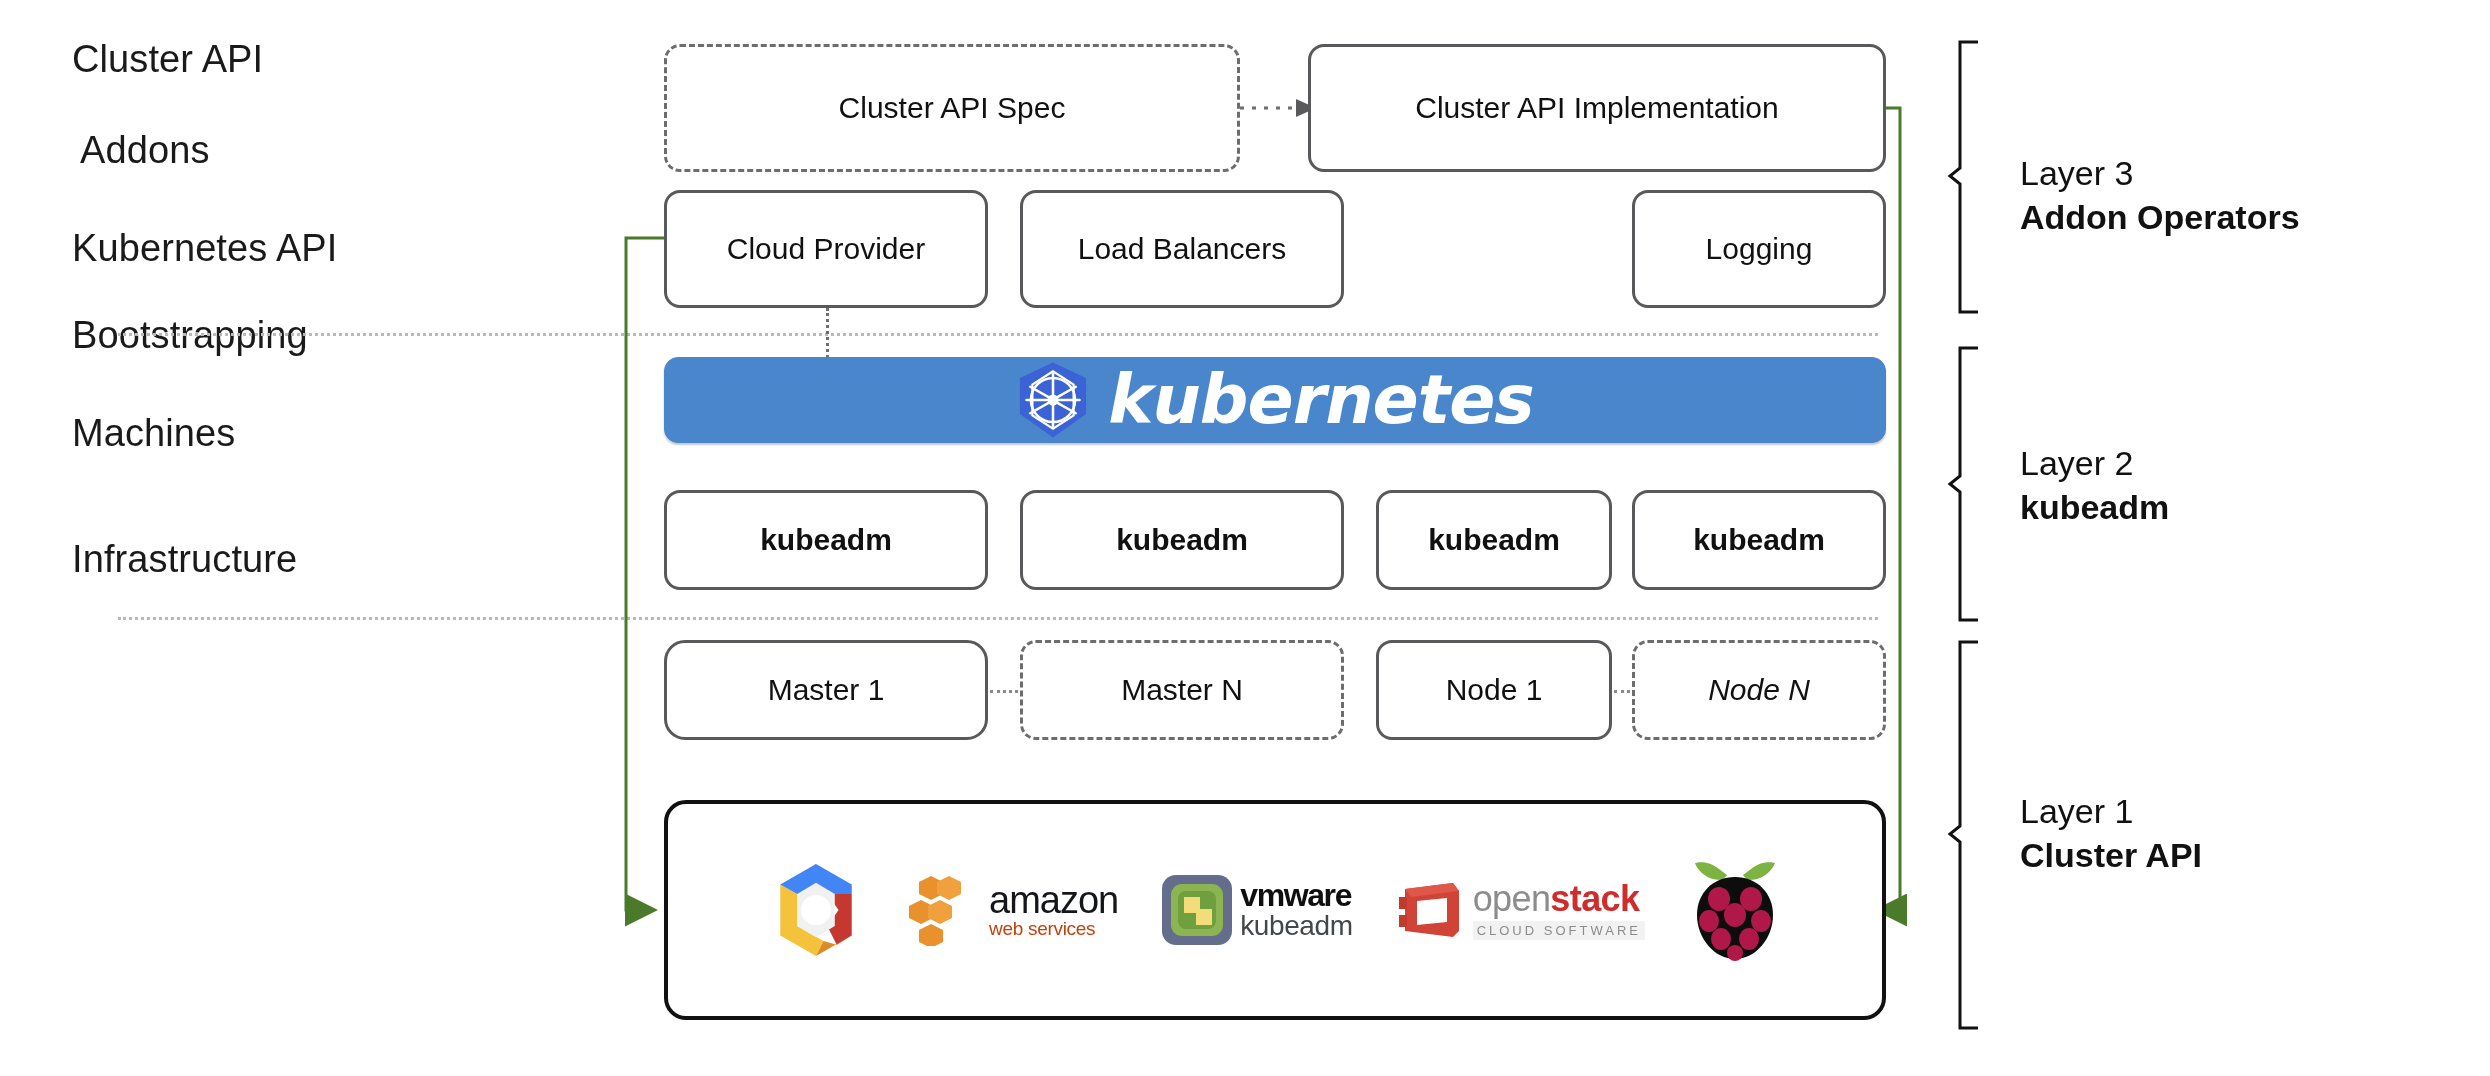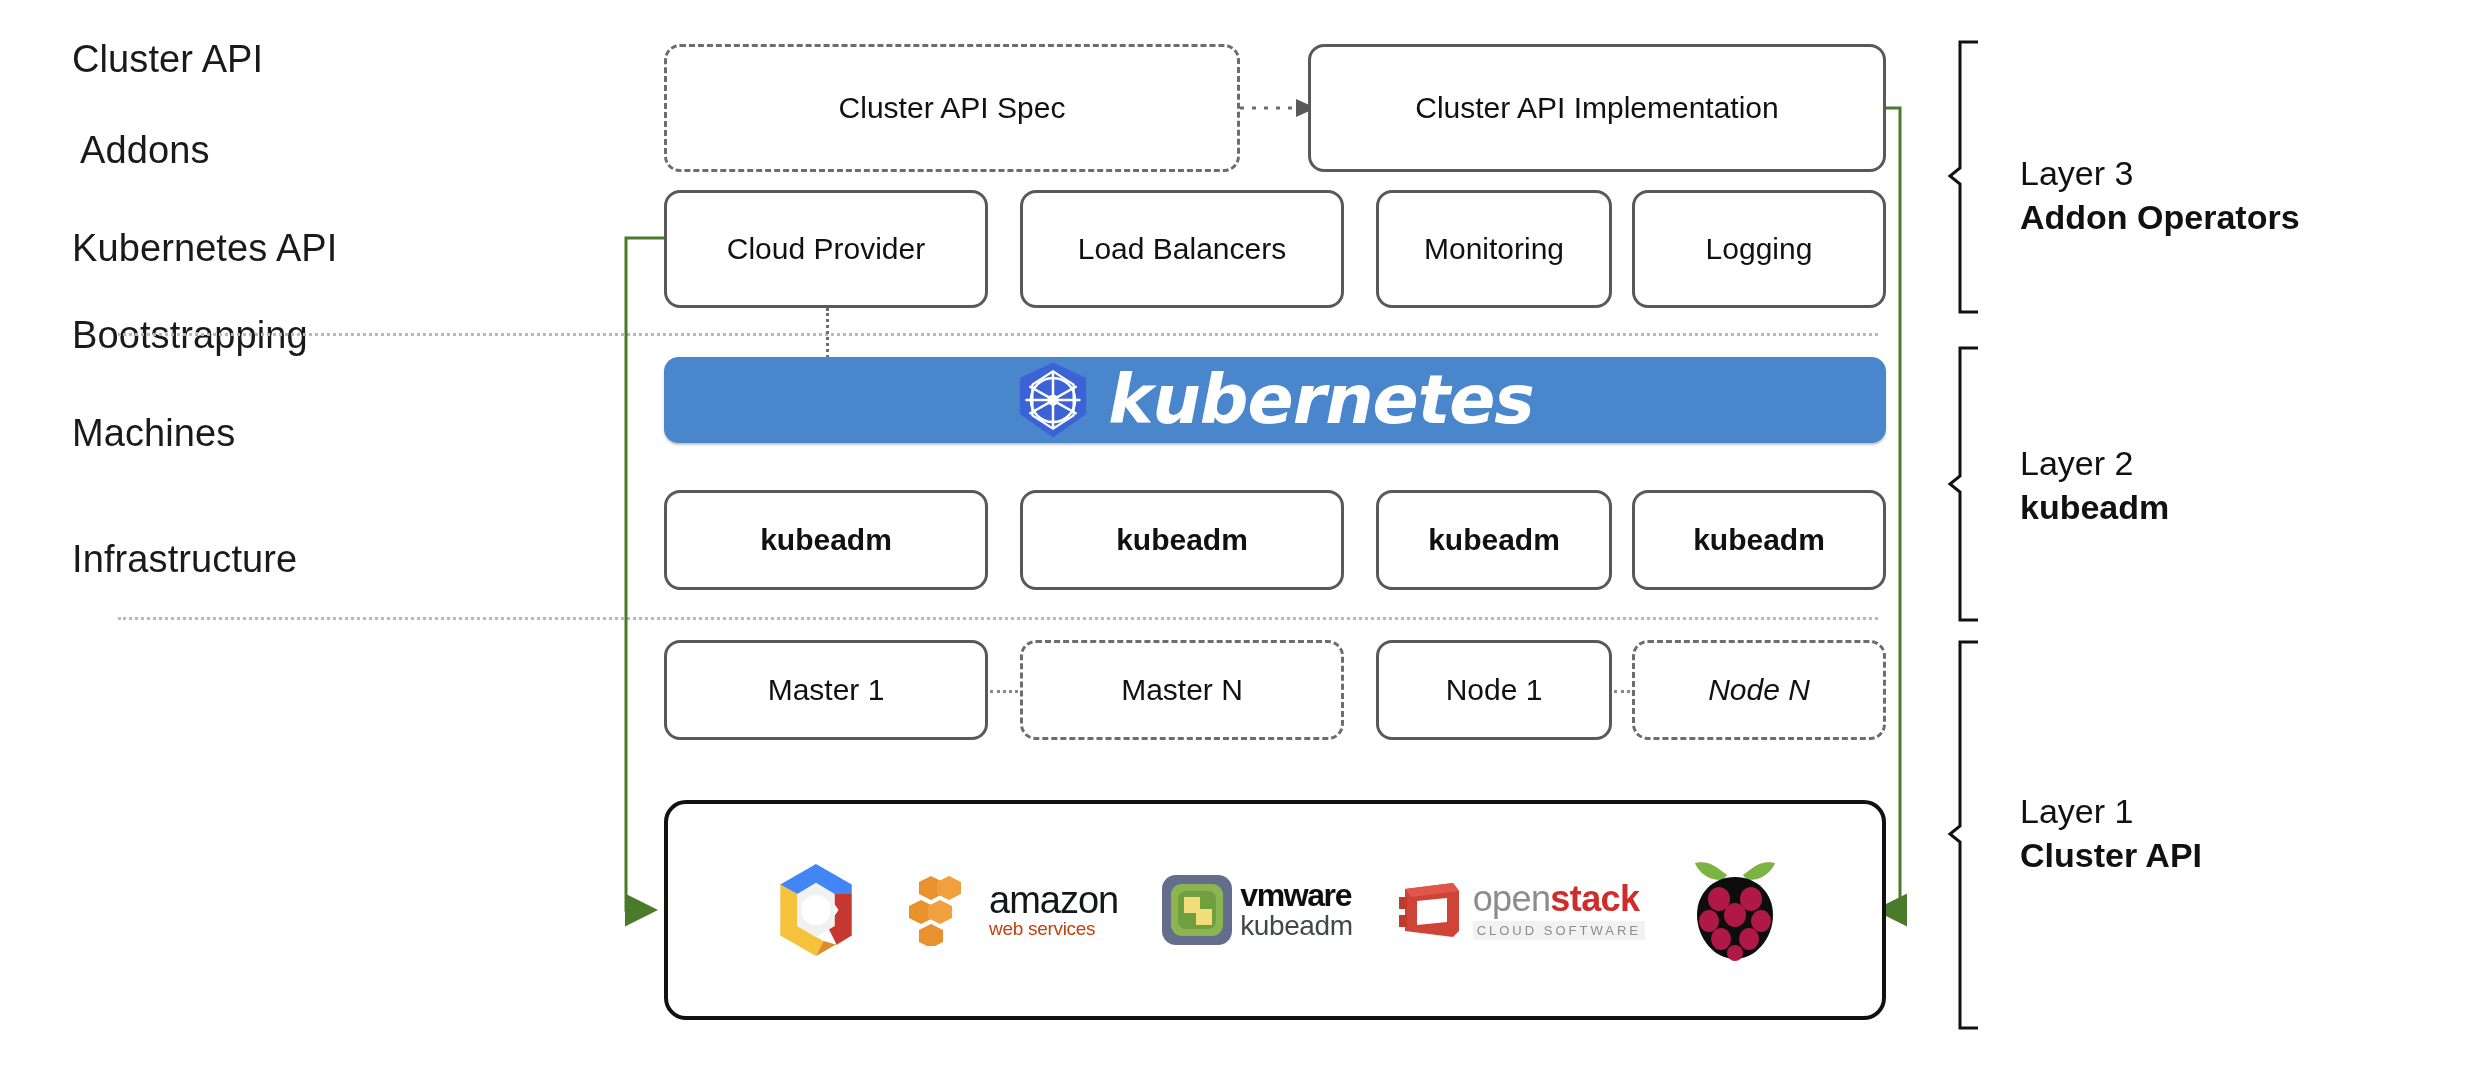--- a/index.html
+++ b/index.html
@@ -118,23 +118,20 @@
 
   <div class="box" style="left:1308px;top:44px;width:578px;height:128px;">
     <span>Cluster API Implementation</span>
   </div>
 
   <div class="box" style="left:664px;top:190px;width:324px;height:118px;">
     <span>Cloud Provider</span>
   </div>
   <div class="box" style="left:1020px;top:190px;width:324px;height:118px;">
     <span>Load Balancers</span>
-  </div>
-  <div class="box" style="left:1376px;top:190px;width:236px;height:118px;">
-    <span>Monitoring</span>
   </div>
   <div class="box" style="left:1632px;top:190px;width:254px;height:118px;">
     <span>Logging</span>
   </div>
 
   <div class="vconnector" style="left:826px;top:308px;height:50px;"></div>
 
   <div class="k8s-banner" style="left:664px;top:357px;width:1222px;height:86px;">
     <svg width="74" height="78" viewBox="0 0 100 106">
       <path d="M50 2 L95 23 L95 72 L50 104 L5 72 L5 23 Z" fill="#3b63d6"></path>
@@ -162,21 +159,21 @@
   <div class="box bold" style="left:1020px;top:490px;width:324px;height:100px;">
     <span>kubeadm</span>
   </div>
   <div class="box bold" style="left:1376px;top:490px;width:236px;height:100px;">
     <span>kubeadm</span>
   </div>
   <div class="box bold" style="left:1632px;top:490px;width:254px;height:100px;">
     <span>kubeadm</span>
   </div>
 
-  <div class="box" style="left:664px;top:640px;width:324px;height:100px;">
+  <div class="box" style="left:664px;top:640px;width:324px;height:100px;border-radius:21px;">
     <span>Master 1</span>
   </div>
   <div class="hlink" style="left:990px;top:690px;width:28px;"></div>
   <div class="box dashed" style="left:1020px;top:640px;width:324px;height:100px;">
     <span>Master N</span>
   </div>
   <div class="box" style="left:1376px;top:640px;width:236px;height:100px;">
     <span>Node 1</span>
   </div>
   <div class="hlink" style="left:1614px;top:690px;width:16px;"></div>

